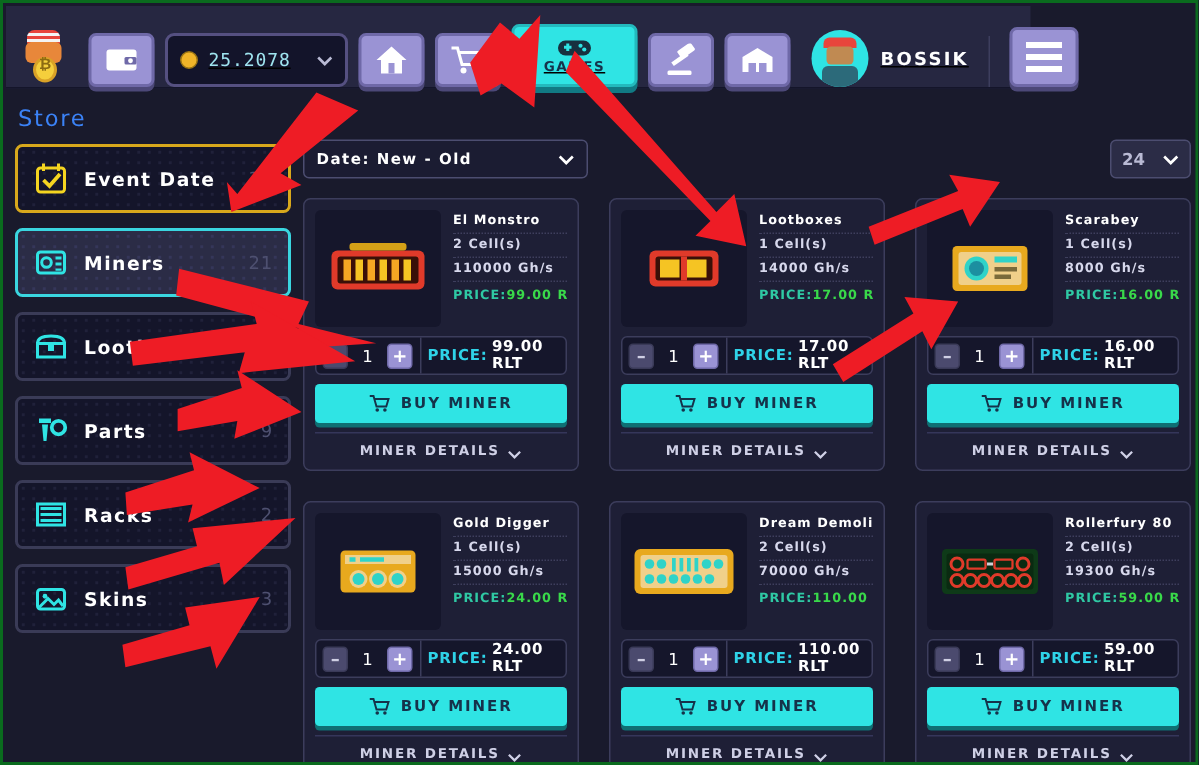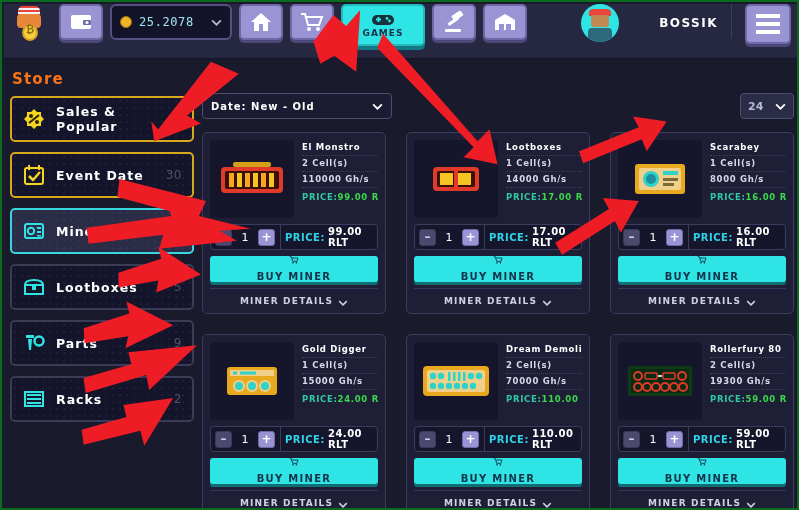--- a/index.html
+++ b/index.html
@@ -13,26 +13,27 @@
     position: relative;
     width: 799px; height: 510px;
     background: #191a2c;
     border: 2px solid #0a6b1e;
     overflow: hidden;
   }
 
   
   .header {
     position: absolute; top: 2px; left: 2px;
-    width: 795px; height: 55px;
+    width: 683px; height: 55px;
     background: #262741;
-    display: flex; align-items: flex-start;
+    display: flex; align-items: flex-end;
     padding: 0 8px;
     gap: 7px;
     border-bottom: 1px solid #14152a;
+    text-decoration: underline;
   }
   .avatar-logo {
     width: 36px; height: 40px;
     position: relative;
     flex: 0 0 auto;
     margin-right: 4px;
   }
   .avatar-logo .hat {
     position: absolute; top: 2px; left: 6px; width: 22px; height: 9px;
     background: repeating-linear-gradient(to bottom, #e8453c 0 2px, #f4f4f4 2px 4px);
@@ -108,21 +109,21 @@
   .user .uav {
     width: 38px; height: 38px; border-radius: 50%;
     background: #2fe4e4; position: relative; overflow: hidden;
     flex: 0 0 auto;
   }
   .user .uav .uhat { position:absolute; top:5px; left:8px; width:22px; height:7px; background:#e8453c; border-radius: 4px 4px 0 0;}
   .user .uav .uface { position:absolute; top:11px; left:10px; width:18px; height:12px; background:#c08a52; border-radius:3px;}
   .user .uav .ubody { position:absolute; top:24px; left:7px; width:24px; height:14px; background:#2c6a7a; border-radius:4px;}
   .user .uinfo { display: flex; flex-direction: column; gap: 2px; }
   .user .uname {
-    font-size: 12px; font-weight: bold; color: #ffffff; letter-spacing: 1.5px; margin-left: 32px;
+    font-size: 12px; font-weight: bold; color: #ffffff; letter-spacing: 1.5px;
   }
   .user .urank { display: flex; align-items: baseline; gap: 3px; font-size: 11px; }
   .tri-down { width: 0; height: 0; border-left: 5px solid transparent; border-right: 5px solid transparent; border-top: 8px solid #e23b3b; align-self: center; }
   .rank-num { color: #e23b3b; font-weight: bold; font-size: 12px; letter-spacing: .5px; }
   .rank-sfx { color: #e23b3b; font-size: 7px; vertical-align: super; }
   .rank-tot { color: #5c5d7c; font-size: 11px; letter-spacing: .5px; }
 
   .divider-v { width: 1px; height: 34px; background: #3d3e5e; margin: 0 6px; flex: 0 0 auto;}
 
   .burger {
@@ -130,21 +131,21 @@
     background: #9a93d4; border: 2px solid #6f69a8; border-radius: 5px;
     box-shadow: 0 3px 0 #4c4878;
     display: flex; flex-direction: column; align-items: center; justify-content: center; gap: 4px;
     cursor: pointer; flex: 0 0 auto;
   }
   .burger i { display: block; width: 24px; height: 4px; background: #ffffff; }
 
   
   .store-title {
     position: absolute; left: 10px; top: 68px;
-    color: #f97316; font-size: 15px; letter-spacing: 1.2px; font-weight: bold;
+    color: #3b82f6; font-size: 15px; letter-spacing: 1.2px; font-weight: normal;
   }
 
   
   .sidebar {
     position: absolute; left: 8px; top: 94px;
     width: 184px;
     display: flex; flex-direction: column; gap: 10px;
   }
   .side-item {
     height: 46px;
@@ -249,21 +250,21 @@
     border-left: 1px solid #3c3d5c; height: 100%; display:flex; align-items:center;
   }
   .qprice .pl { color: #2fd3e8; }
   .qprice .pv { color: #ffffff; margin-left: 3px; }
 
   .buybtn {
     height: 26px; background: #2fe4e4;
     border-radius: 3px; box-shadow: 0 3px 0 #0f6f73;
     display: flex; align-items: center; justify-content: center; gap: 7px;
     cursor: pointer;
-    color: #15324a; font-size: 10px; font-weight: bold; letter-spacing: 1.3px; flex-direction: column;
+    color: #15324a; font-size: 10px; font-weight: bold; letter-spacing: 1.3px;
   }
   .details {
     text-align: center; padding-top: 7px;
     border-top: 1px solid #35365a;
     color: #cfd0e6; font-size: 9px; font-weight: bold; letter-spacing: 1.2px;
     display: flex; align-items: flex-end; justify-content: center; gap: 5px;
     cursor: pointer;
   }
 
   
@@ -359,32 +360,20 @@
       <i></i>
       <i></i>
       <i></i>
     </div>
   </div>
 
   <div class="store-title">Store</div>
 
   <div class="sidebar">
 
-    <div class="side-item yellow">
-      <span class="ico">
-        <svg width="22" height="22" viewBox="0 0 22 22">
-          <path d="M11 1 L14 4 L18 4 L18 8 L21 11 L18 14 L18 18 L14 18 L11 21 L8 18 L4 18 L4 14 L1 11 L4 8 L4 4 L8 4 Z" fill="#f5d520"></path>
-          <circle cx="8" cy="8" r="2" fill="#2b2200"></circle>
-          <circle cx="14" cy="14" r="2" fill="#2b2200"></circle>
-          <path d="M6 15 L16 7" stroke="#2b2200" stroke-width="2"></path>
-        </svg>
-      </span>
-      <span class="nm">Sales &amp; Popular</span>
-      <span class="badge"></span>
-    </div>
 
     <div class="side-item yellow">
       <span class="ico">
         <svg width="22" height="22" viewBox="0 0 22 22">
           <rect x="2" y="4" width="18" height="16" rx="2" fill="none" stroke="#f5d520" stroke-width="2"></rect>
           <rect x="5" y="1" width="2" height="5" fill="#f5d520"></rect>
           <rect x="15" y="1" width="2" height="5" fill="#f5d520"></rect>
           <path d="M6 12 L10 16 L17 8" stroke="#f5d520" stroke-width="2.5" fill="none"></path>
         </svg>
       </span>
@@ -436,20 +425,31 @@
           <rect x="2" y="4" width="18" height="14" fill="none" stroke="#2fe4e4" stroke-width="2"></rect>
           <rect x="4" y="6" width="14" height="2" fill="#2fe4e4"></rect>
           <rect x="4" y="10" width="14" height="2" fill="#2fe4e4"></rect>
           <rect x="4" y="14" width="14" height="2" fill="#2fe4e4"></rect>
         </svg>
       </span>
       <span class="nm">Racks</span>
       <span class="badge">2</span>
     </div>
 
+    <div class="side-item">
+      <span class="ico">
+        <svg width="22" height="22" viewBox="0 0 22 22">
+          <rect x="2" y="5" width="18" height="13" rx="2" fill="none" stroke="#2fe4e4" stroke-width="2"></rect>
+          <circle cx="7" cy="9.5" r="1.6" fill="#2fe4e4"></circle>
+          <path d="M3 17 L9 11 L13 15 L16 12 L19 16" stroke="#2fe4e4" stroke-width="2" fill="none"></path>
+        </svg>
+      </span>
+      <span class="nm">Skins</span>
+      <span class="badge">3</span>
+    </div>
   </div>
 
   <div class="content">
 
     <div class="sortbar">
       <div class="sort-select">
         <span>Date: New - Old</span>
         <svg class="chev" viewBox="0 0 12 8">
           <path d="M1 1.5 L6 6.5 L11 1.5" stroke="#ffffff" stroke-width="2" fill="none"></path>
         </svg>

